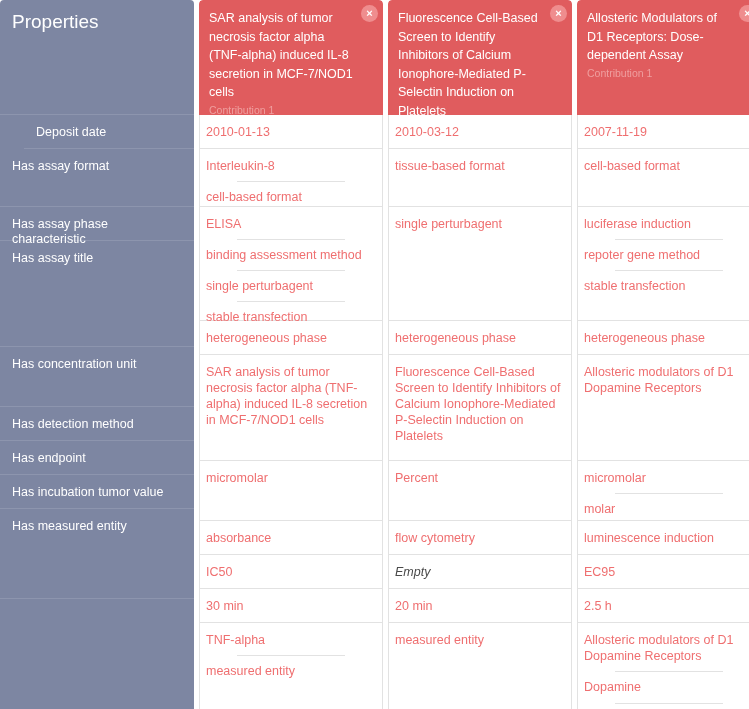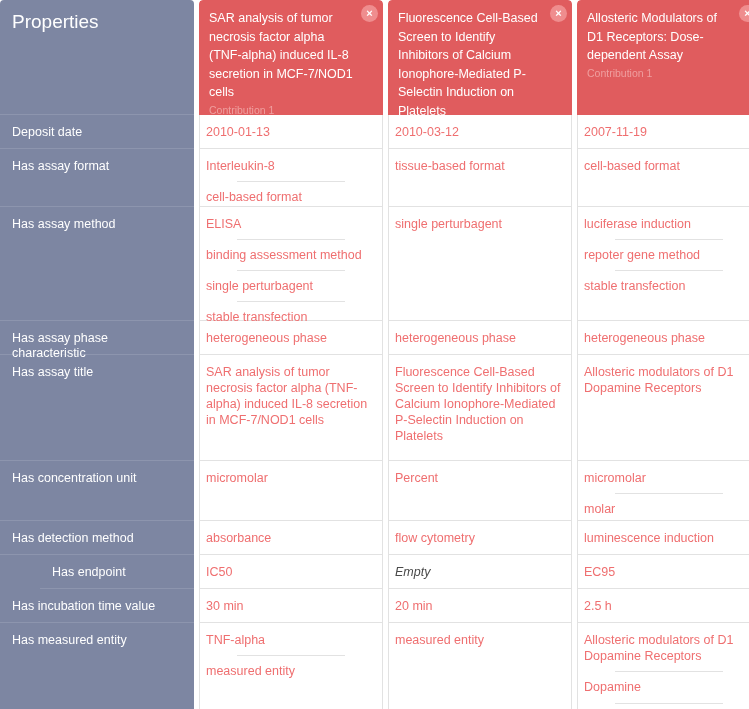--- a/index.html
+++ b/index.html
@@ -133,29 +133,28 @@
   }
 </style>
 </head>
 <body>
 
 <div id="app">
 
   <div class="prop-col">
     <div class="prop-head">Properties</div>
     <div id="prop-rows">
-        <div class="prop-cell" style="height: 34px;">Deposit date</div>
+        <div class="prop-cell" style="height: 34px; margin-left: 24px;">Deposit date</div>
         <div class="prop-cell" style="height: 58px;">Has assay format</div>
-        <div class="prop-cell" style="height: 114px;">Has assay method</div>
         <div class="prop-cell" style="height: 34px;">Has assay phase characteristic</div>
         <div class="prop-cell" style="height: 106px;">Has assay title</div>
         <div class="prop-cell" style="height: 60px;">Has concentration unit</div>
         <div class="prop-cell" style="height: 34px;">Has detection method</div>
-        <div class="prop-cell" style="height: 34px; margin-left: 40px;">Has endpoint</div>
-        <div class="prop-cell" style="height: 34px;">Has incubation time value</div>
+        <div class="prop-cell" style="height: 34px;">Has endpoint</div>
+        <div class="prop-cell" style="height: 34px;">Has incubation tumor value</div>
         <div class="prop-cell" style="height: 90px;">Has measured entity</div>
       </div>
   </div>
 
   <div class="card c1">
     <div class="card-head">
       <div class="card-title">SAR analysis of tumor necrosis factor alpha (TNF-alpha) induced IL-8 secretion in MCF-7/NOD1 cells</div>
       <div class="card-sub">Contribution 1</div>
       <div class="close-btn">×</div>
     </div>

